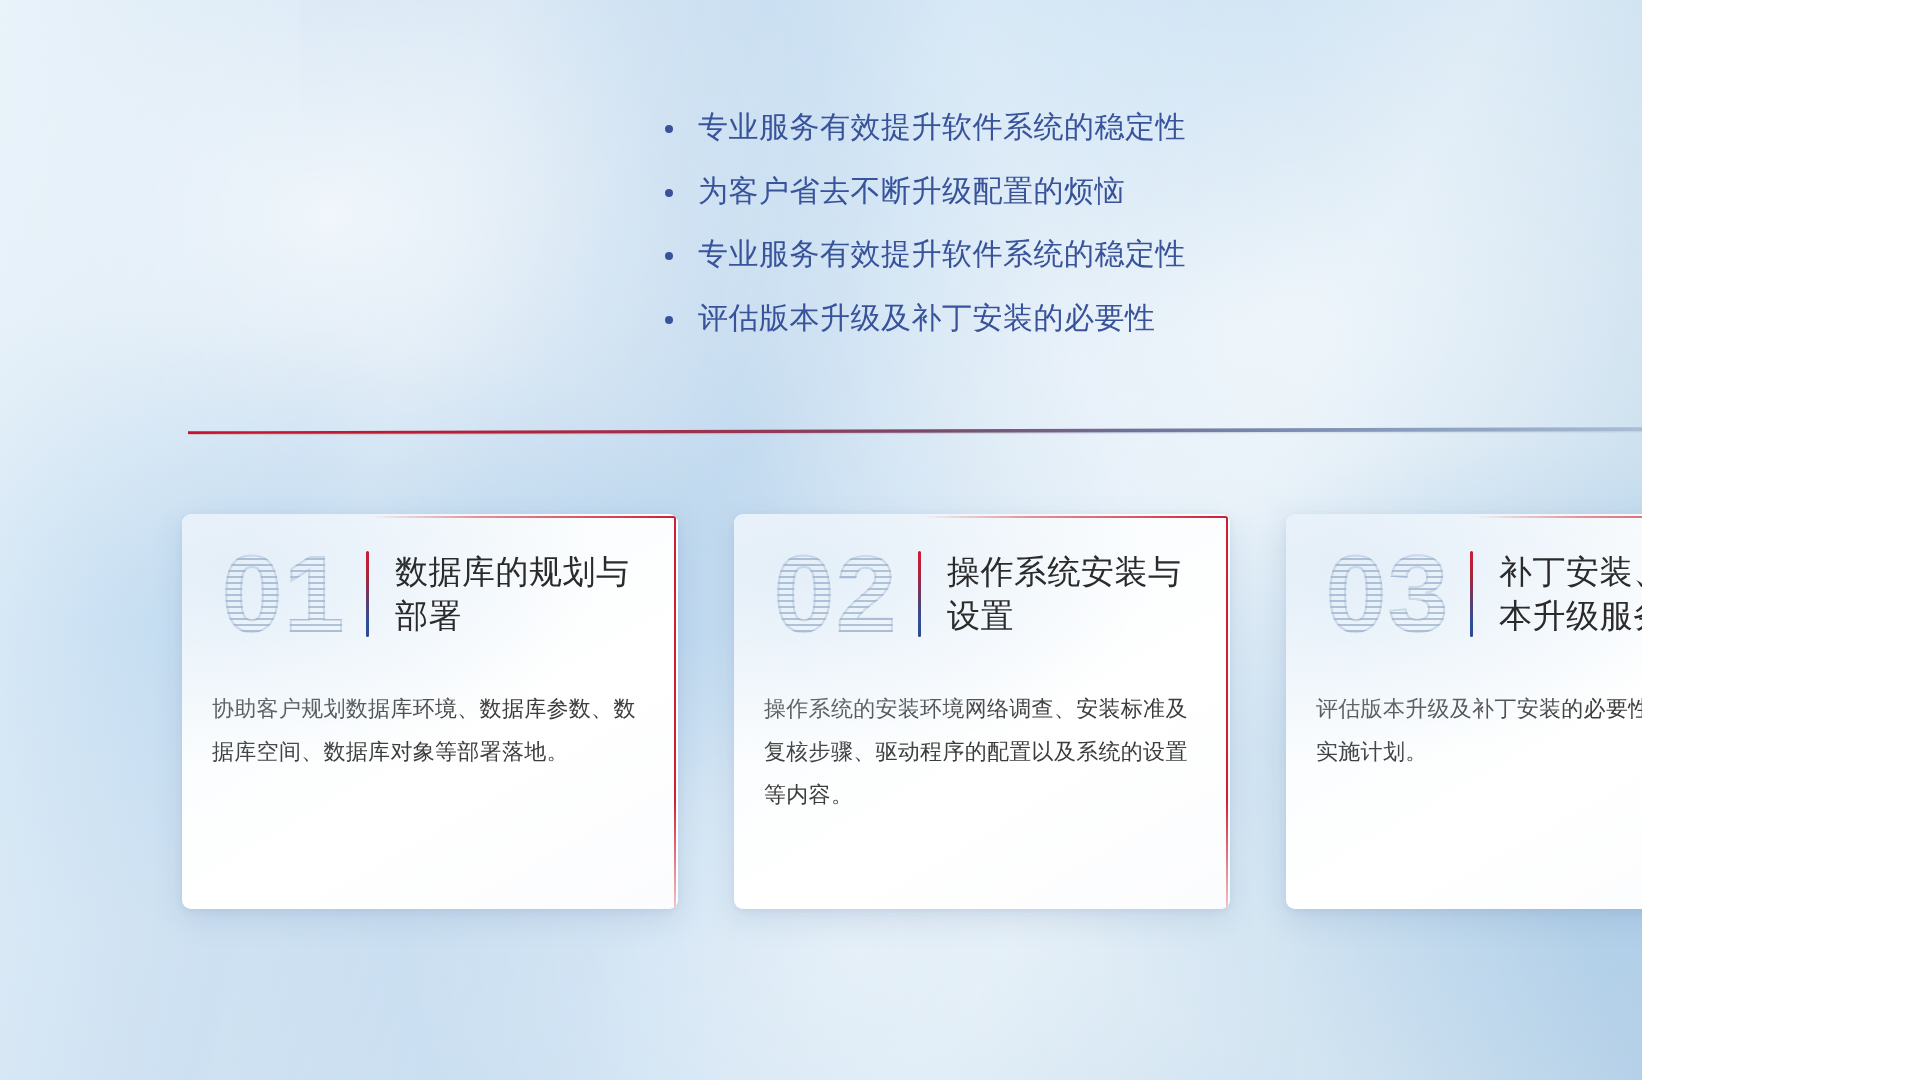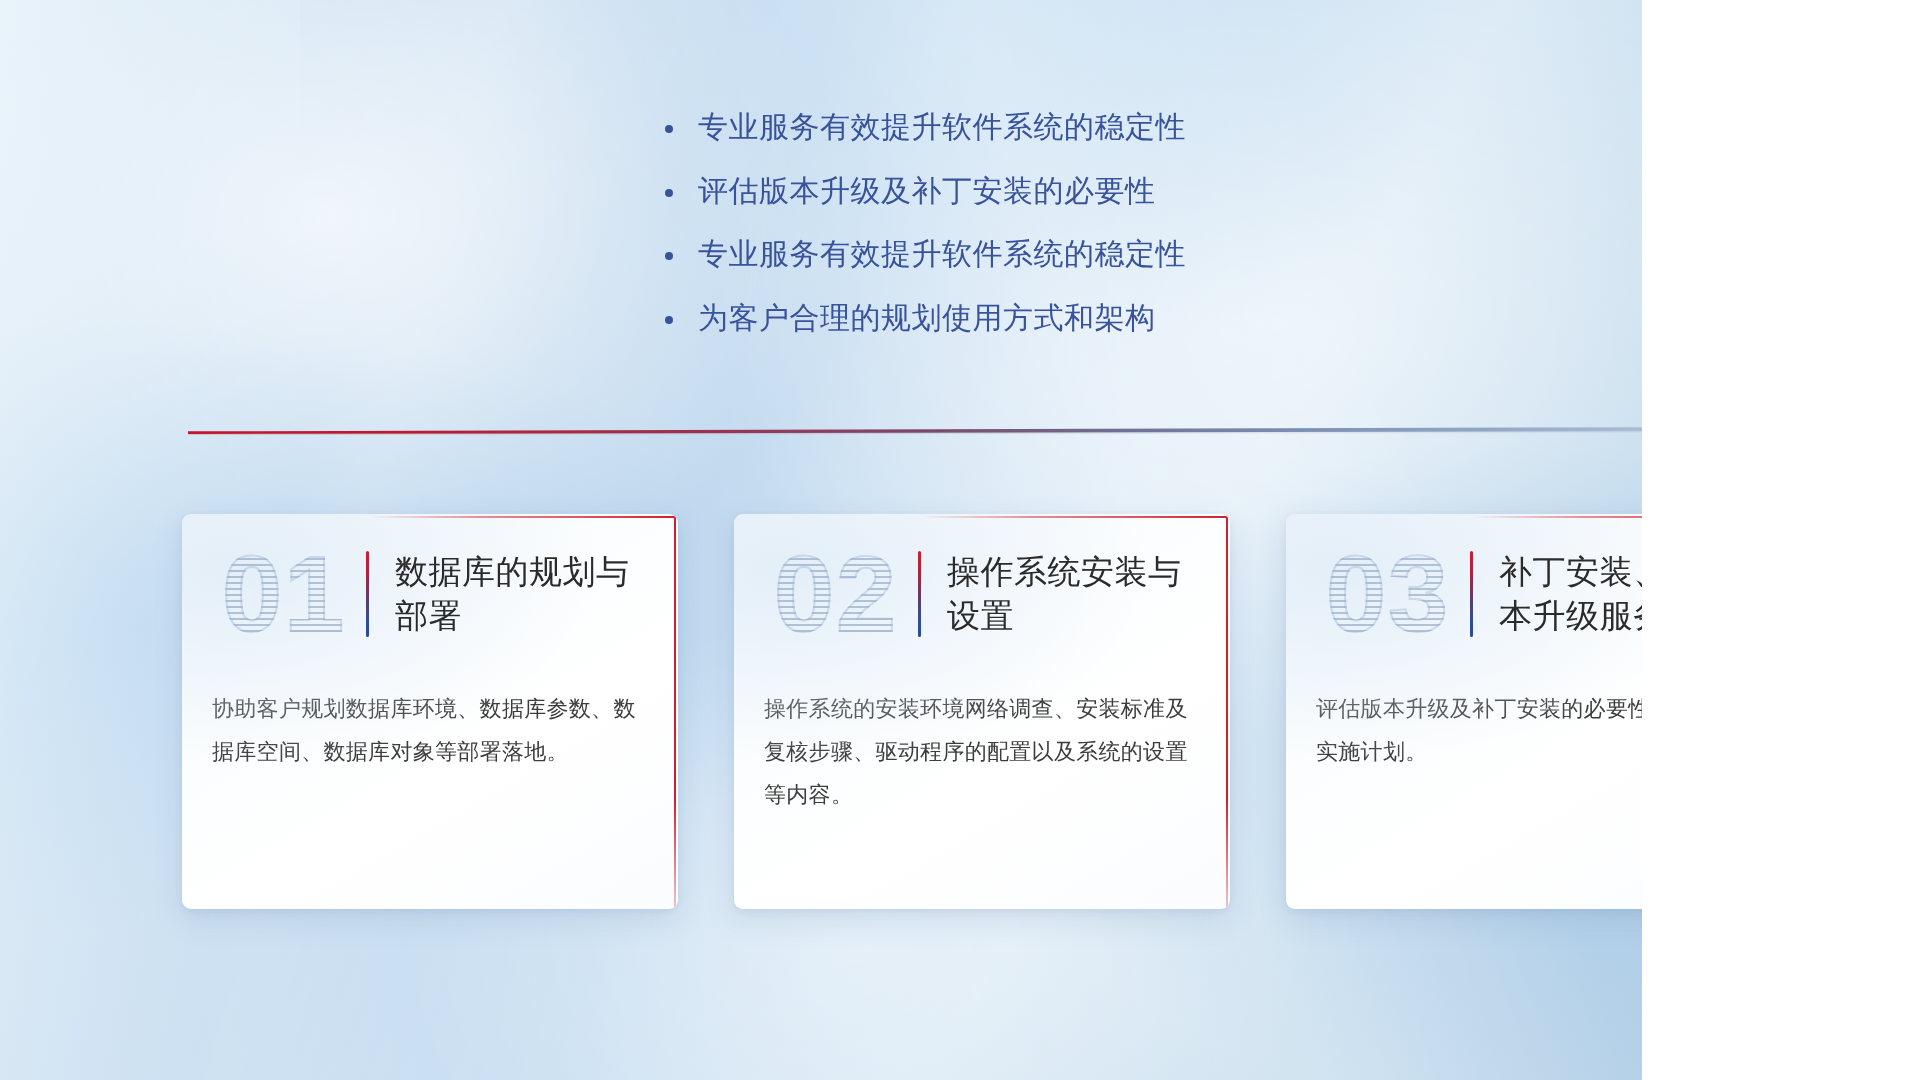--- a/index.html
+++ b/index.html
@@ -228,31 +228,31 @@
 
   <div class="bullets">
 
     <div class="bullet-row">
       <span class="bullet-dot"></span>
       <span class="bullet-text">专业服务有效提升软件系统的稳定性</span>
     </div>
 
     <div class="bullet-row">
       <span class="bullet-dot"></span>
+      <span class="bullet-text">为客户省去不断升级配置的烦恼</span>
+    </div>
+
+    <div class="bullet-row">
+      <span class="bullet-dot"></span>
+      <span class="bullet-text">专业服务有效提升软件系统的稳定性</span>
+    </div>
+
+    <div class="bullet-row">
+      <span class="bullet-dot"></span>
       <span class="bullet-text">评估版本升级及补丁安装的必要性</span>
-    </div>
-
-    <div class="bullet-row">
-      <span class="bullet-dot"></span>
-      <span class="bullet-text">专业服务有效提升软件系统的稳定性</span>
-    </div>
-
-    <div class="bullet-row">
-      <span class="bullet-dot"></span>
-      <span class="bullet-text">为客户合理的规划使用方式和架构</span>
     </div>
 
   </div>
 
   <div class="divider">
     <div class="bar-soft"></div>
     <div class="bar"></div>
   </div>
 
   <div class="cards">

